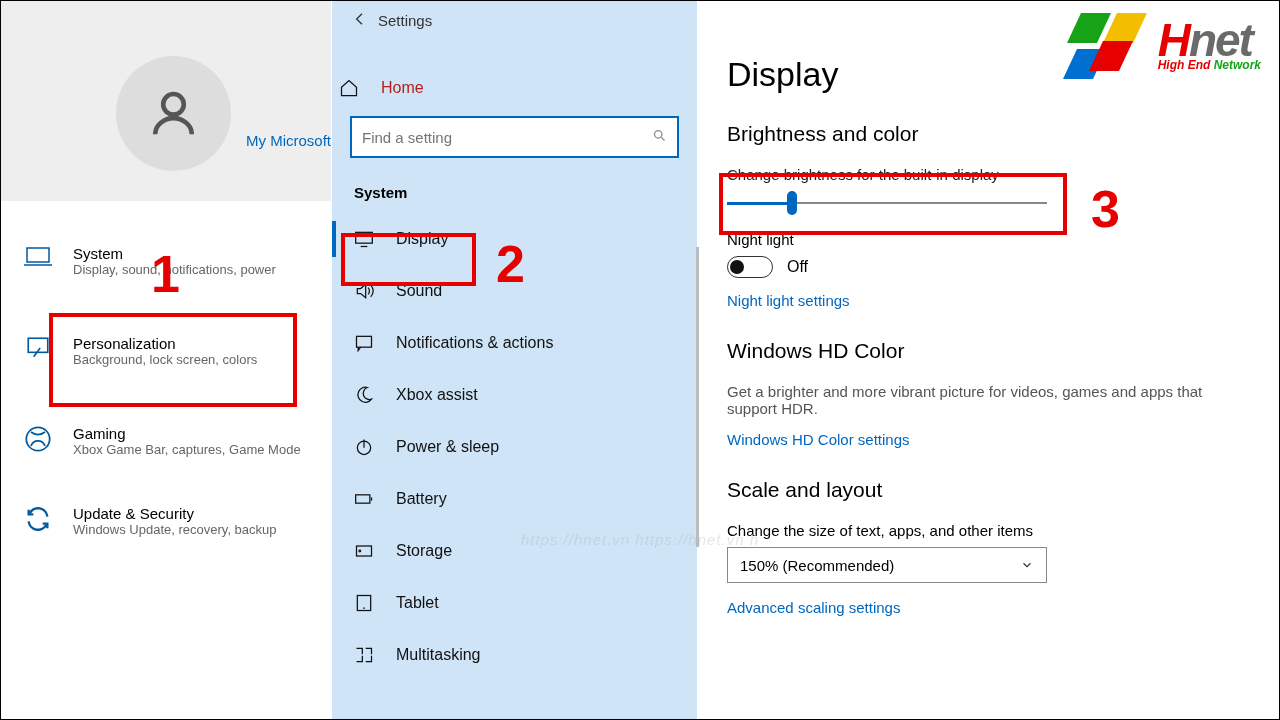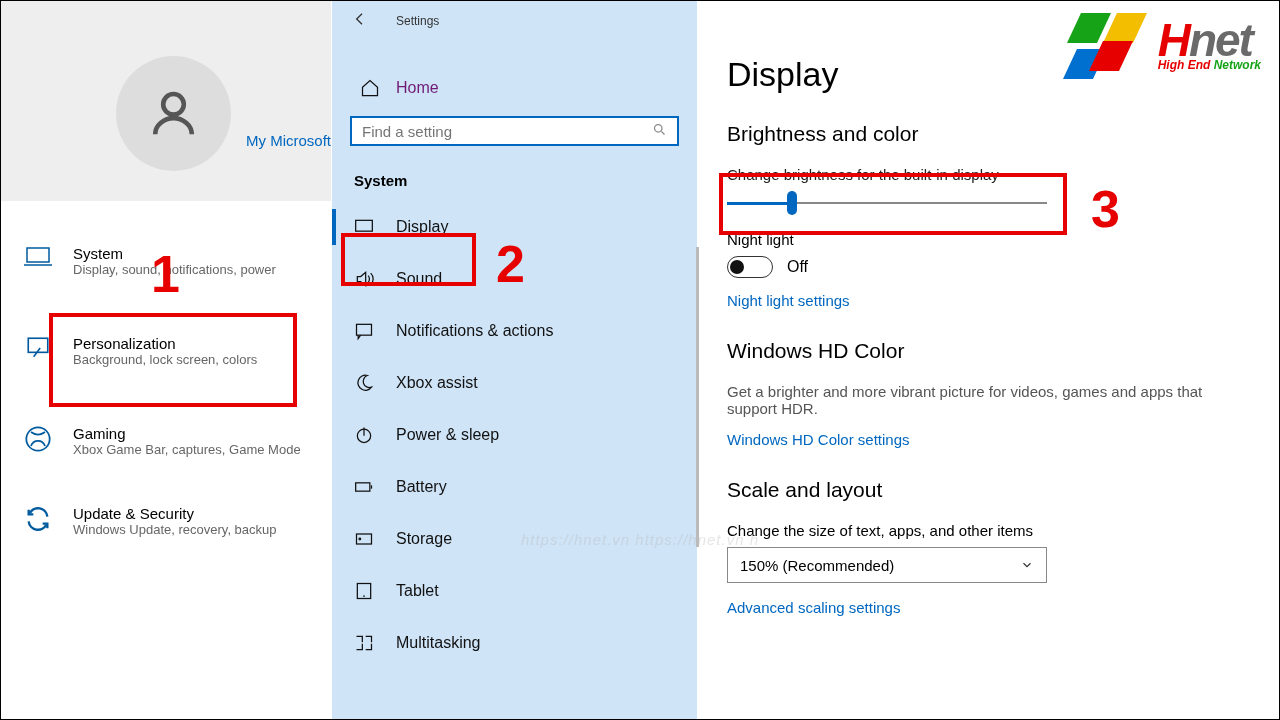--- a/index.html
+++ b/index.html
@@ -12,25 +12,25 @@
   .tiles { padding: 30px 10px; }
   .tile { display:flex; padding:14px 10px; gap:18px; align-items:flex-start; }
   .tile .ico { width:34px; display:flex; justify-content:center; color:#005a9e; }
   .tile .txt .t-title { font-size:15px; color:#000; }
   .tile .txt .t-sub { font-size:13px; color:#666; margin-top:0; }
 
   .mark1 { position:absolute; top:243px; left:150px; font-size:52px; font-weight:bold; color:#e60000; }
   .box1 { position:absolute; top:312px; left:48px; width:248px; height:94px; border:4px solid #e60000; }
 
   .panel-mid { position:absolute; left:331px; top:0; width:365px; height:100%; background:#cfe4f7; }
-  .mid-header { display:flex; align-items:center; padding:10px 20px; gap:28px; font-size:12px; color:#333; }
+  .mid-header { display:flex; align-items:center; padding:10px 20px; gap:10px; font-size:15px; color:#333; }
   .mid-header .back svg{ width:16px; height:16px; stroke:#333; fill:none; stroke-width:2;}
-  .mid-home { display:flex; align-items:center; gap:16px; padding:14px 28px; font-size:16px; color:#701a75; }
+  .mid-home { display:flex; align-items:center; gap:22px; padding:14px 7px; font-size:16px; color:#b91c1c; }
   .search-wrap { padding:4px 18px 18px 18px; }
-  .search-box { width:100%; height:30px; border:2px solid #0067c0; background:#fff; display:flex; align-items:center; padding:0 10px; }
+  .search-box { width:100%; height:42px; border:2px solid #0067c0; background:#fff; display:flex; align-items:center; padding:0 10px; }
   .search-box input { flex:1; border:none; outline:none; font-size:15px; color:#666; background:transparent; }
   .search-box .sicon svg{ width:15px; height:15px; stroke:#888; fill:none; stroke-width:2;}
   .section-label { padding:8px 22px 12px 22px; font-weight:600; font-size:15px; }
   .nav-item { display:flex; align-items:center; gap:22px; padding:16px 22px; font-size:16px; color:#111; position:relative; }
   .nav-item.active::before { content:""; position:absolute; left:0; top:8px; bottom:8px; width:4px; background:#0067c0; }
   .nav-item .nico { width:20px; display:flex; justify-content:center; }
   .nav-item .nico svg{ width:20px; height:20px; stroke:#111; fill:none; stroke-width:1.5;}
 
   .mark2 { position:absolute; top:233px; left:495px; font-size:52px; font-weight:bold; color:#e60000; }
   .box2 { position:absolute; top:232px; left:340px; width:135px; height:53px; border:4px solid #e60000; }

